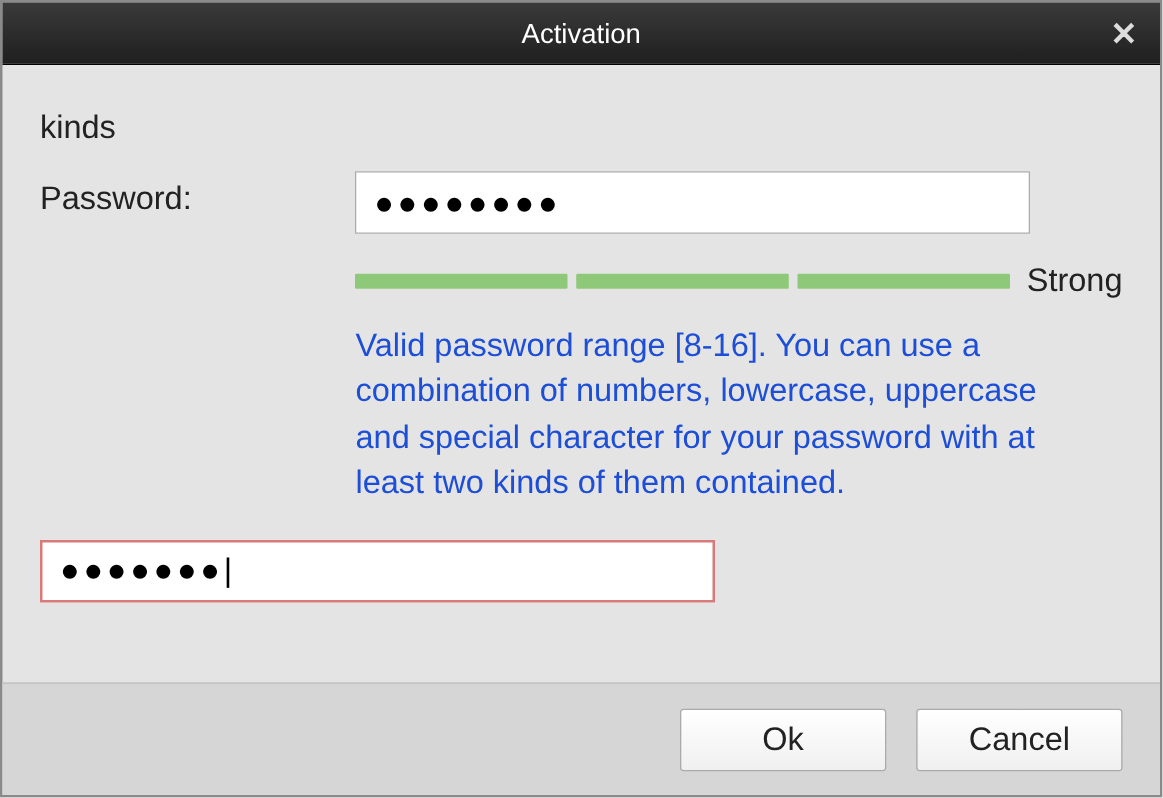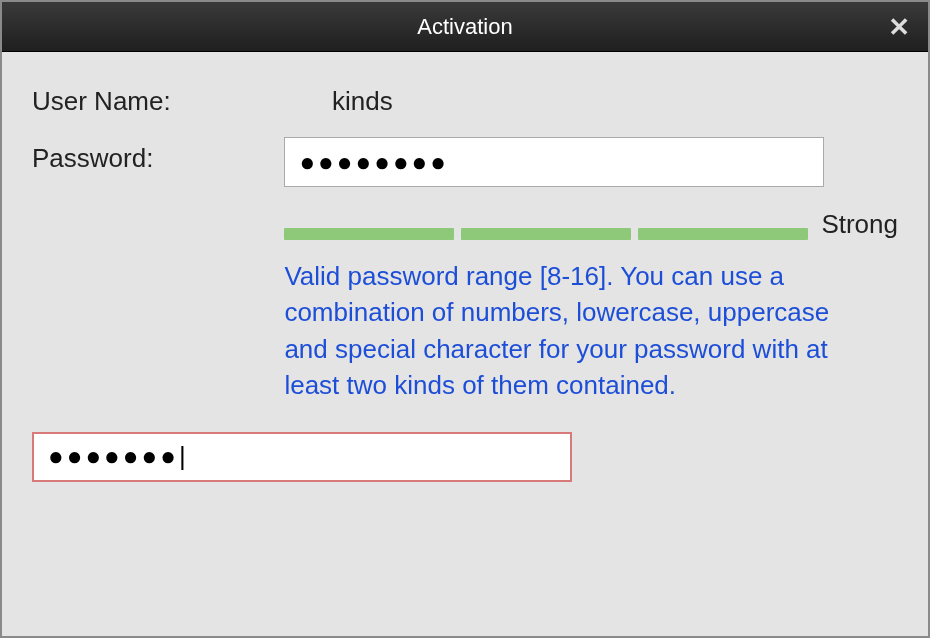--- a/index.html
+++ b/index.html
@@ -78,21 +78,21 @@
       font-size: 26px;
       padding: 0 14px;
       letter-spacing: 3px;
       color: #000;
     }
     .text-input.invalid {
       border: 2px solid #d97a7a;
     }
     .strength-row {
       display: flex;
-      align-items: flex-end;
+      align-items: center;
       margin-top: 22px;
       margin-bottom: 18px;
       gap: 7px;
     }
     .strength-bar {
       height: 12px;
       width: 170px;
       background: #8ec97a;
       border-radius: 1px;
     }
@@ -133,21 +133,20 @@
 
 <div class="dialog">
   <div class="titlebar">
     <span class="titlebar-title">Activation</span>
     <span class="close-icon">✕</span>
   </div>
 
   <div class="content">
 
     <div class="row">
-      <div class="label-col">User Name:</div>
       <div class="value-col">
         <div class="static-value">kinds</div>
       </div>
     </div>
 
     <div class="row">
       <div class="label-col">Password:</div>
       <div class="value-col">
         <input type="text" class="text-input" value="●●●●●●●●" style="">
         <div class="strength-row">
@@ -161,13 +160,17 @@
     </div>
 
     <div class="row" style="margin-top:28px;">
       <div class="value-col">
         <input type="text" class="text-input invalid" value="●●●●●●●|" style="">
       </div>
     </div>
 
   </div>
 
+  <div class="footer">
+    <button class="btn">Ok</button>
+    <button class="btn">Cancel</button>
+  </div>
 </div>
 
 </body></html>

